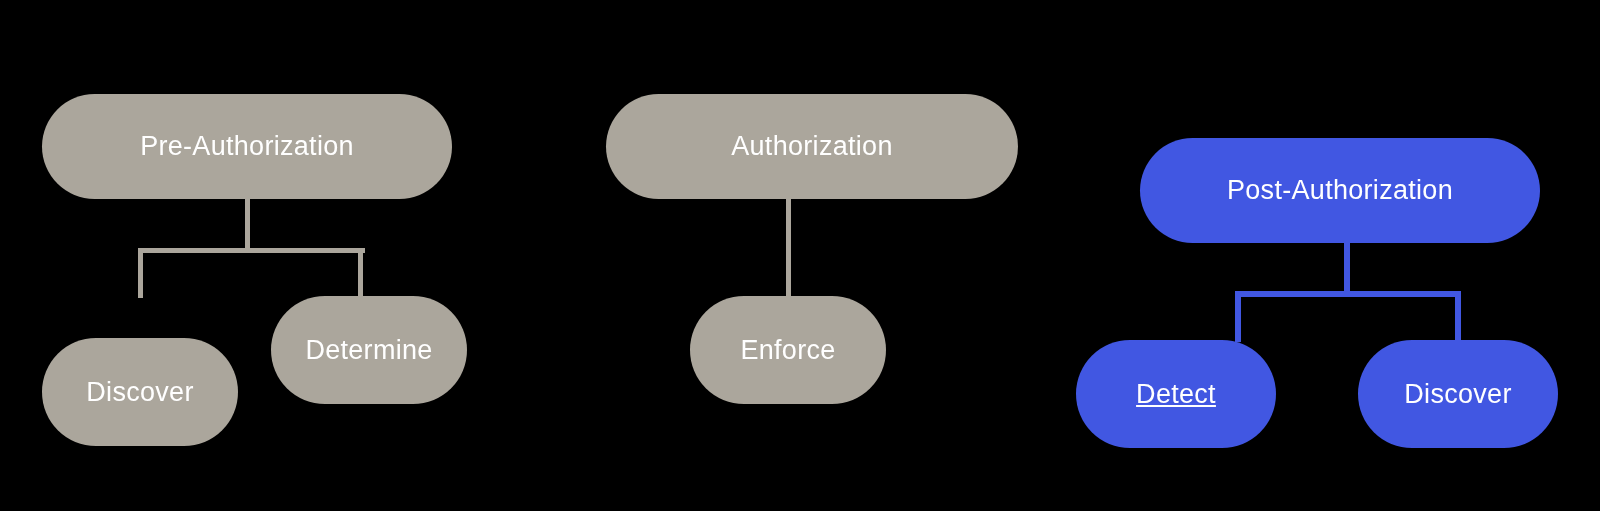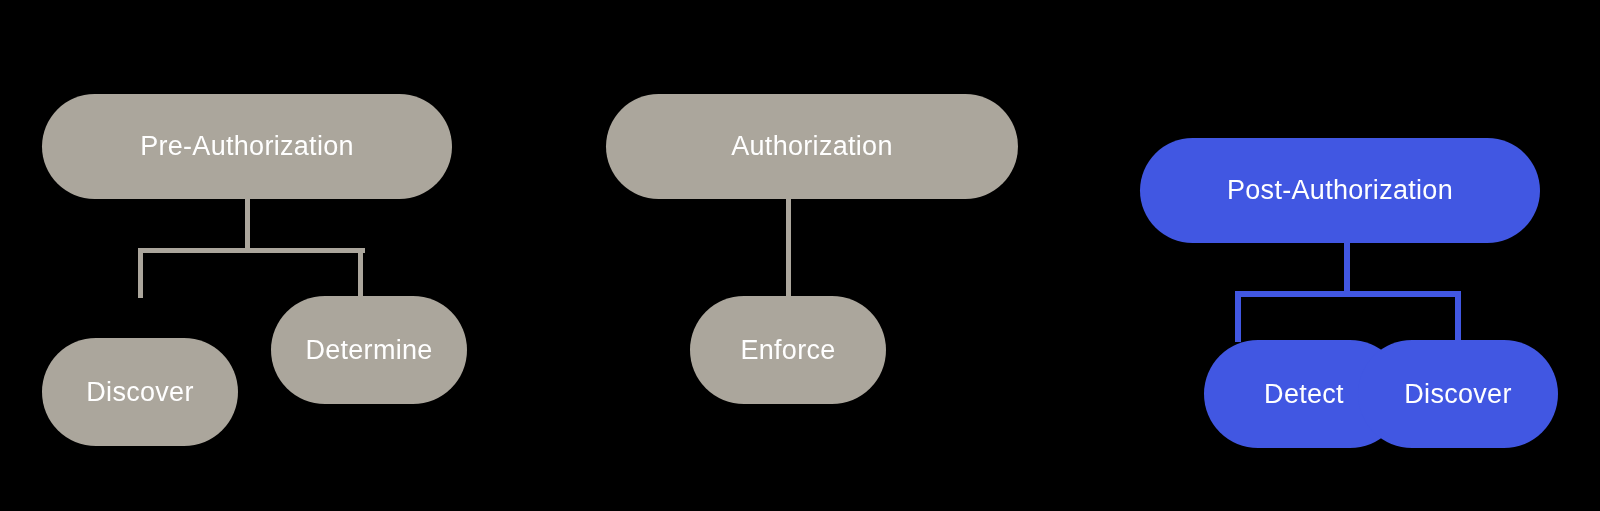--- a/index.html
+++ b/index.html
@@ -48,21 +48,21 @@
   #t2-parent { left: 606px; width: 412px; }
   #t2-stem   { left: 786px; top: 196px; width: 5px; height: 102px; }
   #t2-child1 { left: 690px; width: 196px; }
 
   
   #t3-parent { left: 1140px; width: 400px; }
   #t3-stem   { left: 1344px; top: 197px; width: 6px;   height: 55px; }
   #t3-hbar   { left: 1235px; top: 247px; width: 226px; height: 6px; }
   #t3-dropL  { left: 1235px; top: 247px; width: 6px;   height: 51px; }
   #t3-dropR  { left: 1455px; top: 247px; width: 6px;   height: 51px; }
-  #t3-child1 { left: 1204px; width: 200px; }
+  #t3-child1 { left: 1076px; width: 200px; text-decoration: underline; }
   #t3-child2 { left: 1358px; width: 200px; }
 </style>
 </head>
 <body>
 
 <div class="canvas">
 
   <section>
     <div id="t1-parent" class="pill parent fill-neutral">
       <span>Pre-Authorization</span>

